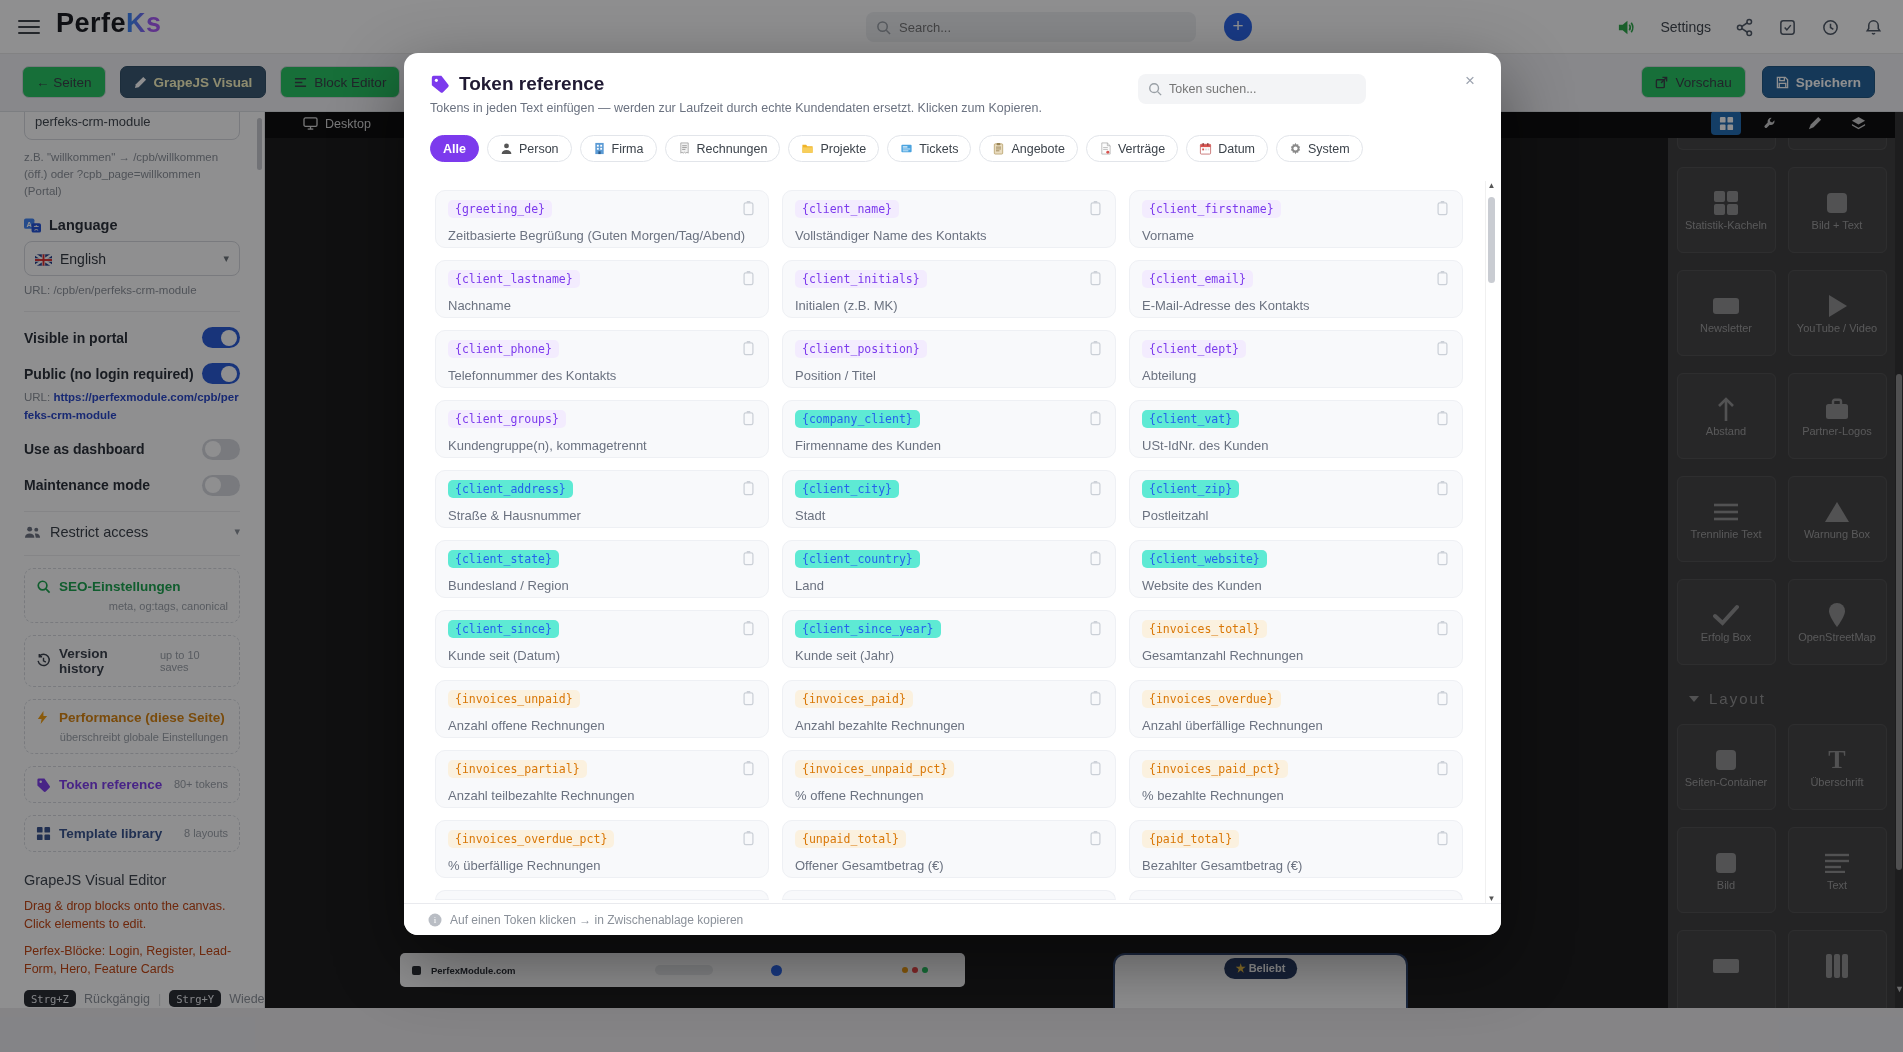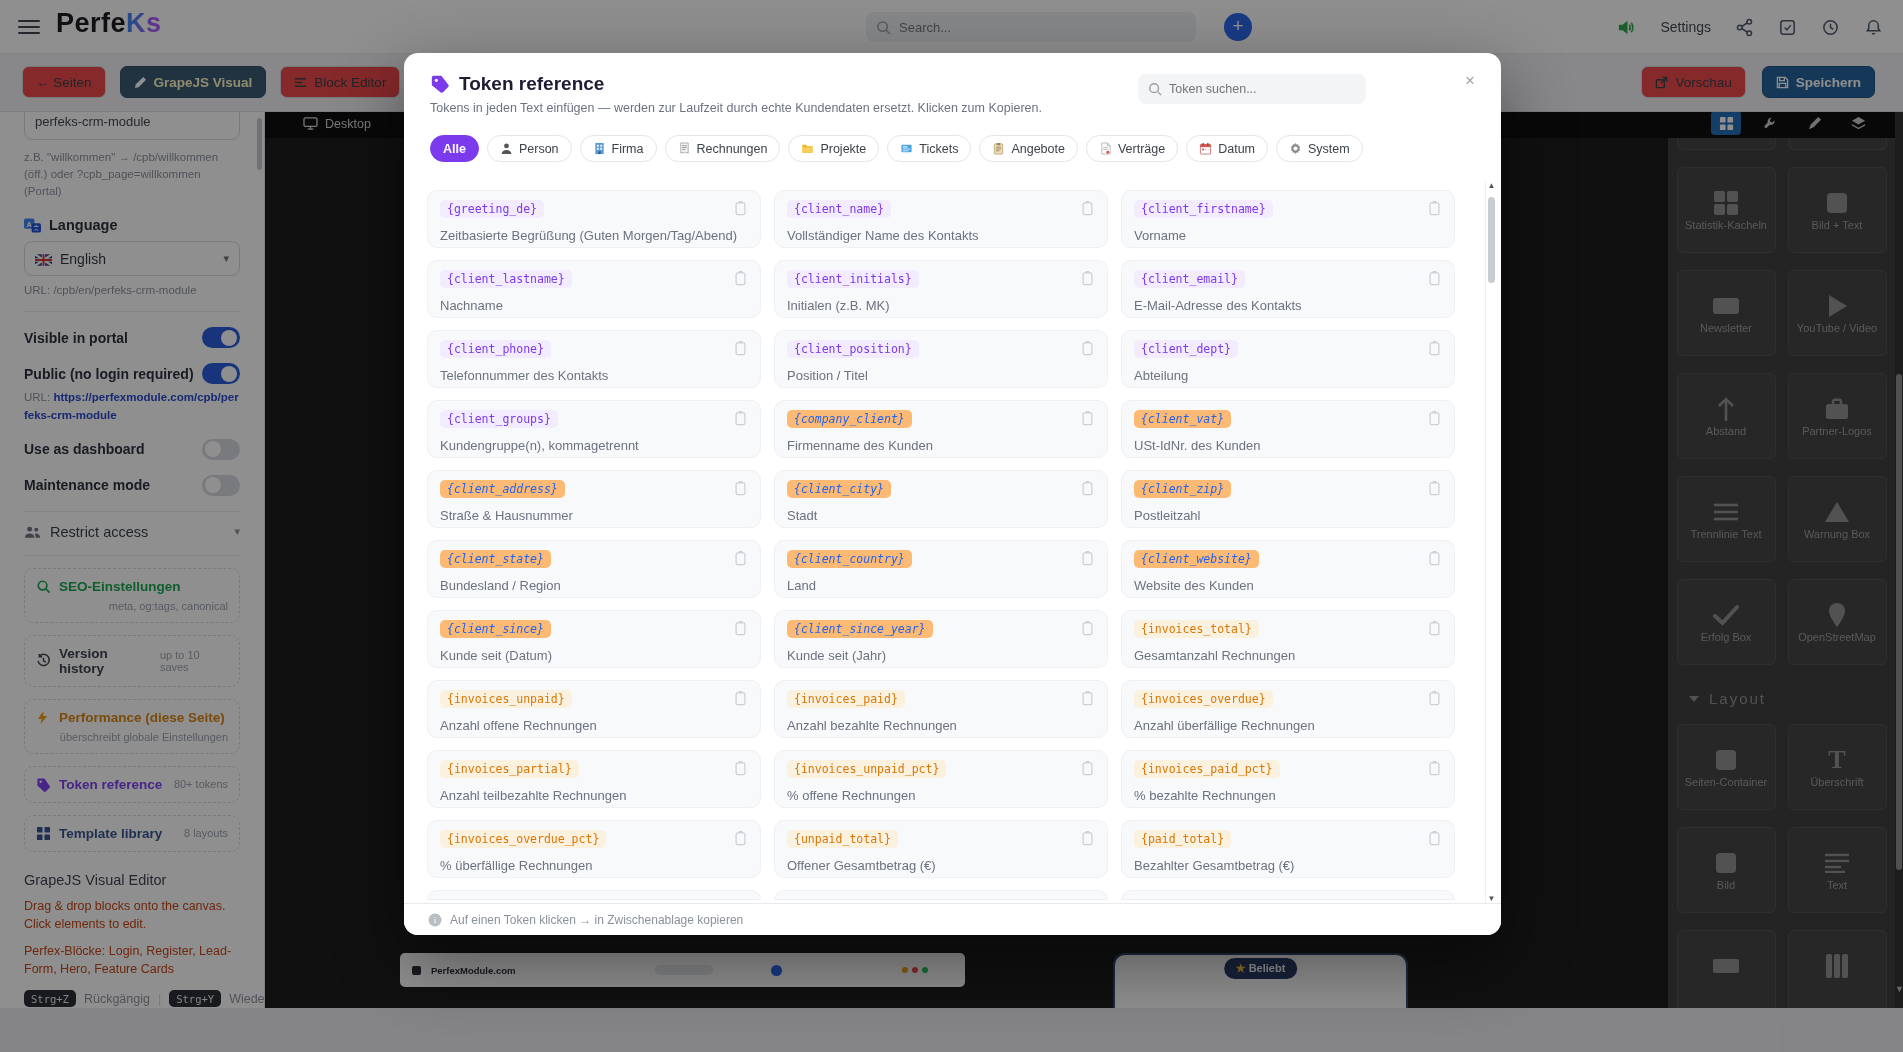--- a/index.html
+++ b/index.html
@@ -15,21 +15,21 @@
   .hsearch { position:absolute; left:866px; top:12px; width:330px; height:30px; background:#eef0f3; border-radius:8px; display:flex; align-items:center; padding:0 10px; gap:8px; }
   .hsearch input { border:0; background:transparent; outline:none; font-size:13px; color:#5a6068; width:100%; font-family:inherit; }
   .plus-btn { position:absolute; left:1224px; top:13px; width:28px; height:28px; border-radius:50%; background:#2563eb; color:#fff; font-size:19px; line-height:26px; text-align:center; cursor:pointer; }
   .hicons { position:absolute; right:20px; top:0; height:54px; display:flex; align-items:center; gap:24px; }
   .hicons .settings-txt { font-size:14px; color:#3c434b; cursor:pointer; }
   .icn { width:19px; height:19px; display:inline-block; cursor:pointer; }
 
   
   .subbar { position:absolute; left:0; top:54px; width:100%; height:58px; background:#f2f3f5; border-bottom:1px solid #dddfe3; z-index:9; }
   .btn { display:inline-flex; align-items:center; gap:7px; height:32px; padding:0 13px; border-radius:7px; font-size:13.5px; cursor:pointer; }
-  .btn.light { background:#ef4444; border:1px solid #d3d7dc; color:#343b44; }
+  .btn.light { background:#22c55e; border:1px solid #d3d7dc; color:#343b44; }
   .btn.navy  { background:#34536e; color:#fef9c3; font-weight:bold; border:1px solid #2c4a63; }
   .btn.save  { background:#1f5f98; color:#fff; font-weight:bold; border:1px solid #1a527f; }
   .subbar .left  { position:absolute; left:22px; top:12px; display:flex; gap:14px; }
   .subbar .right { position:absolute; right:28px; top:12px; display:flex; gap:16px; }
 
   
   .sidebar { position:absolute; left:0; top:112px; width:265px; height:896px; background:#fff; border-right:1px solid #e1e3e6; padding:0 24px; overflow:hidden; z-index:5; }
   .sidebar .sb-scroll { position:absolute; right:2px; top:6px; width:5px; height:52px; background:#c7cacf; border-radius:3px; }
   .slug-input { width:100%; margin-top:-9px; height:36px; border:1px solid #d6d9de; border-radius:8px; padding:0 10px; font-size:13px; color:#3c434b; font-family:inherit; background:#fff; }
   .help { margin-top:9px; font-size:11.5px; line-height:1.5; color:#8a9098; }
@@ -101,27 +101,27 @@
   .m-head { position:relative; padding:20px 26px 0 26px; }
   .m-titlerow { display:flex; align-items:center; gap:9px; }
   .m-title { font-size:19px; font-weight:bold; color:#201a33; }
   .m-sub { margin-top:6px; font-size:12.5px; color:#6b7280; }
   .m-search { position:absolute; left:734px; top:21px; width:228px; height:30px; background:#f3f4f6; border-radius:8px; display:flex; align-items:center; gap:7px; padding:0 10px; }
   .m-search input { border:0; background:transparent; outline:none; font-size:12.5px; color:#5a6068; width:100%; font-family:inherit; }
   .m-close { position:absolute; left:1055px; top:18px; font-size:17px; color:#9ca3af; cursor:pointer; width:22px; height:22px; text-align:center; }
   .tabs { display:flex; gap:8px; padding:20px 23px 0 26px; }
   .tab { display:inline-flex; align-items:center; gap:6px; height:27px; padding:0 12px; border:1px solid #e2e5ea; border-radius:14px; font-size:12.5px; color:#3c434b; background:#fff; cursor:pointer; white-space:nowrap; }
   .tab.active { background:#7c3aed; border-color:#7c3aed; color:#fff; font-weight:bold; }
-  .m-body { position:absolute; left:0; top:128px; width:1097px; height:722px; overflow:hidden; }
+  .m-body { position:absolute; left:8px; top:128px; width:1097px; height:722px; overflow:hidden; }
   .tgrid { display:grid; grid-template-columns:repeat(3, 334px); gap:12px 13px; padding:9px 26px 0 23px; }
   .tcard { position:relative; height:58px; background:#f8f9fb; border:1px solid #eef0f4; border-radius:10px; cursor:pointer; }
   .tcard.stub { height:10px; border-radius:10px 10px 0 0; }
   .chip { position:absolute; left:12px; top:9px; font-family:"DejaVu Sans Mono", monospace; font-size:11.5px; padding:2px 7px; border-radius:5px; }
   .chip.purple { color:#7c3aed; background:#f3ecfe; }
-  .chip.blue   { color:#2563eb; background:#fdba74;font-style:italic; }
+  .chip.blue   { color:#2563eb; background:#5eead4; }
   .chip.orange { color:#d97706; background:#fbf1df; }
   .tdesc { position:absolute; left:12px; top:37px; font-size:13px; color:#6b7280; white-space:nowrap; }
   .copy { position:absolute; right:13px; top:10px; }
   .m-scroll { position:absolute; right:5px; top:128px; width:11px; height:722px; border-left:1px solid #f0f0f0; }
   .m-scroll .up, .m-scroll .dn { position:absolute; left:0; width:11px; text-align:center; font-size:8px; color:#555; }
   .m-scroll .up { top:0; } .m-scroll .dn { bottom:0; }
   .m-scroll .thumb { position:absolute; left:2px; top:16px; width:7px; height:86px; background:#c9ccd2; border-radius:4px; }
   .m-foot { position:absolute; left:0; bottom:0; width:100%; height:32px; border-top:1px solid #e9eaee; display:flex; align-items:center; gap:8px; padding:0 24px; font-size:12px; color:#8b919a; border-radius:0 0 14px 14px; background:#fff; }
 </style>
 </head>

